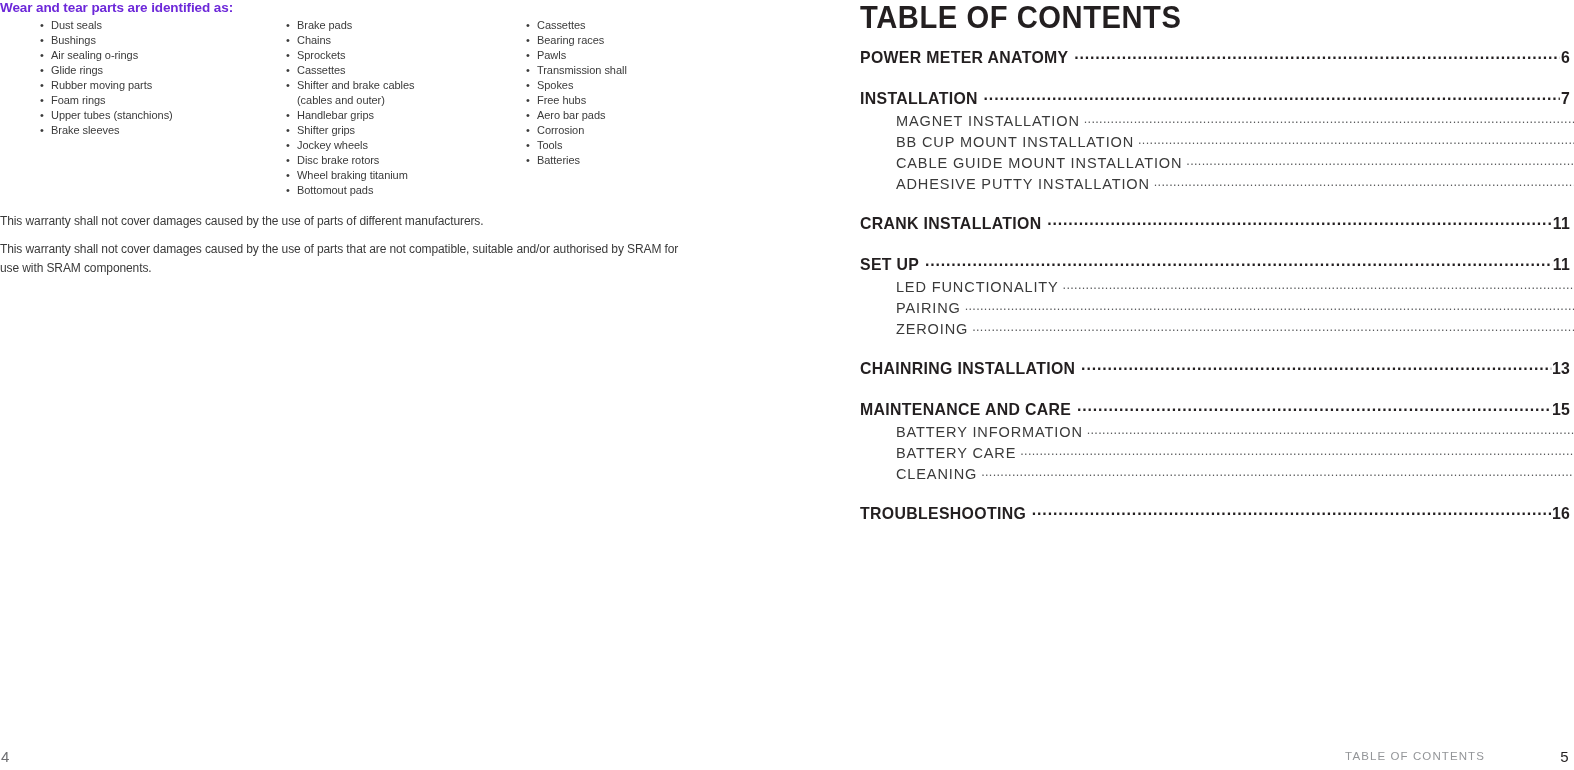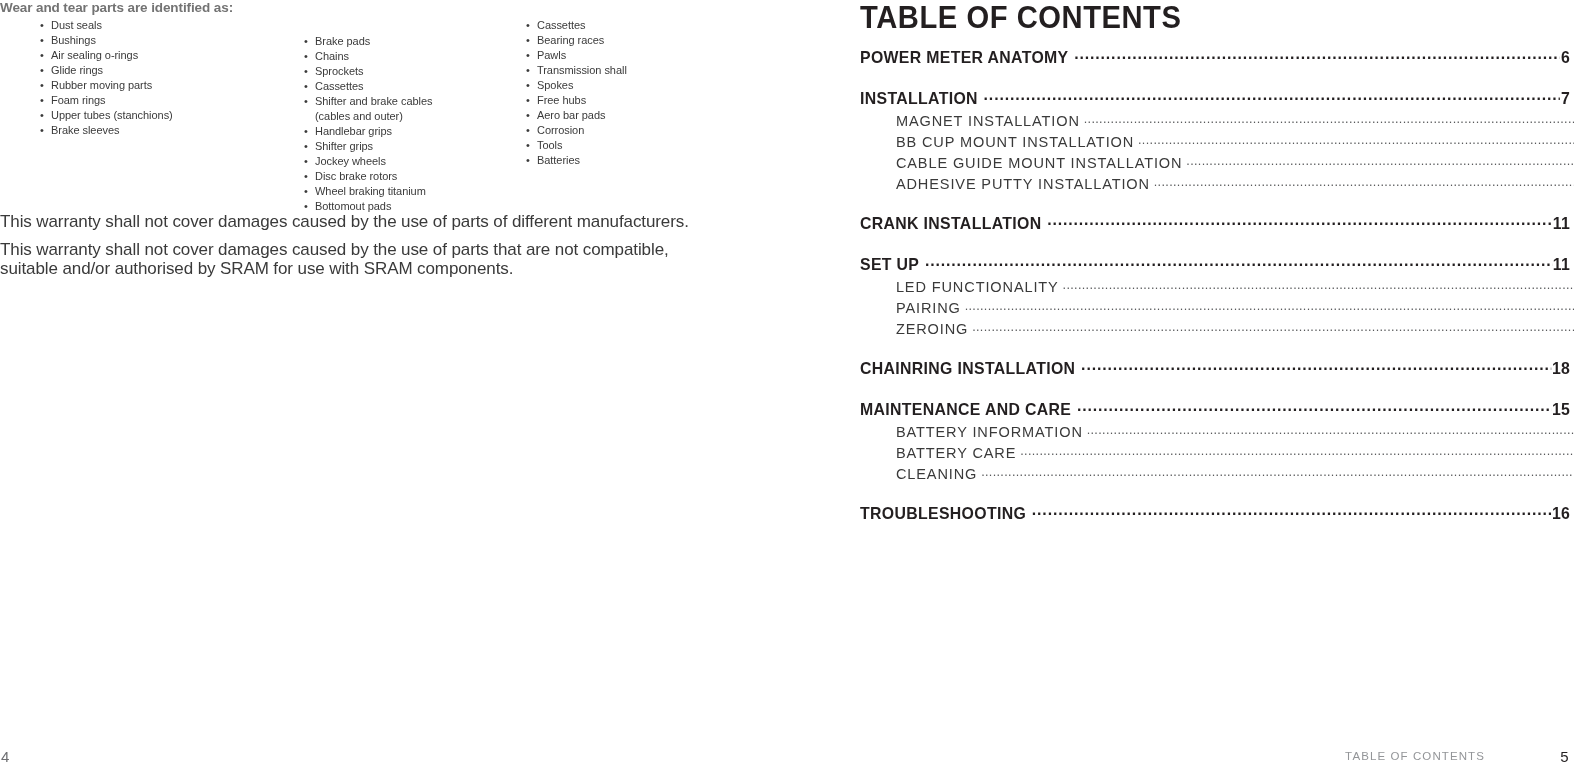--- a/index.html
+++ b/index.html
@@ -25,36 +25,36 @@
     height: 770px;
   }
 
   .wear-heading {
     position: absolute;
     left: 0px;
     top: 0px;
     font-size: 13.5px;
     font-weight: bold;
     letter-spacing: -0.1px;
-    color: #737373;
+    color: #6d28d9;
     white-space: nowrap;
   }
 
   .bullet-columns {
     position: absolute;
     left: 0;
     top: 18px;
     width: 787px;
   }
   .bullet-col {
     position: absolute;
     top: 0;
   }
   .bullet-col.c1 { left: 40px; width: 232px; }
-  .bullet-col.c2 { left: 304px; width: 236px; margin-top: 16px; }
+  .bullet-col.c2 { left: 286px; width: 236px; }
   .bullet-col.c3 { left: 526px; width: 240px; }
 
   .bullet-item {
     position: relative;
     padding-left: 11px;
     font-size: 11px;
     line-height: 15px;
     color: #3a3a3a;
     letter-spacing: -0.05px;
   }
@@ -70,21 +70,21 @@
     display: block;
   }
 
   .warranty-paras {
     position: absolute;
     left: 0px;
     top: 212px;
     width: 690px;
   }
   .warranty-para {
-    font-size: 17px;
+    font-size: 12px;
     line-height: 19px;
     color: #3a3a3a;
     margin: 0 0 9px 0;
     letter-spacing: -0.1px;
   }
 
   .page-num-left {
     position: absolute;
     left: 1px;
     top: 748px;
@@ -325,21 +325,21 @@
         <span class="toc-label">PAIRING</span>
         <span class="toc-dots"></span>
       </div>
       <div class="toc-row lvl2">
         <span class="toc-label">ZEROING</span>
         <span class="toc-dots"></span>
       </div>
       <div class="toc-row lvl1">
         <span class="toc-label">CHAINRING INSTALLATION</span>
         <span class="toc-dots"></span>
-        <span class="toc-page">18</span>
+        <span class="toc-page">13</span>
       </div>
       <div class="toc-row lvl1">
         <span class="toc-label">MAINTENANCE AND CARE</span>
         <span class="toc-dots"></span>
         <span class="toc-page">15</span>
       </div>
       <div class="toc-row lvl2">
         <span class="toc-label">BATTERY INFORMATION</span>
         <span class="toc-dots"></span>
       </div>

